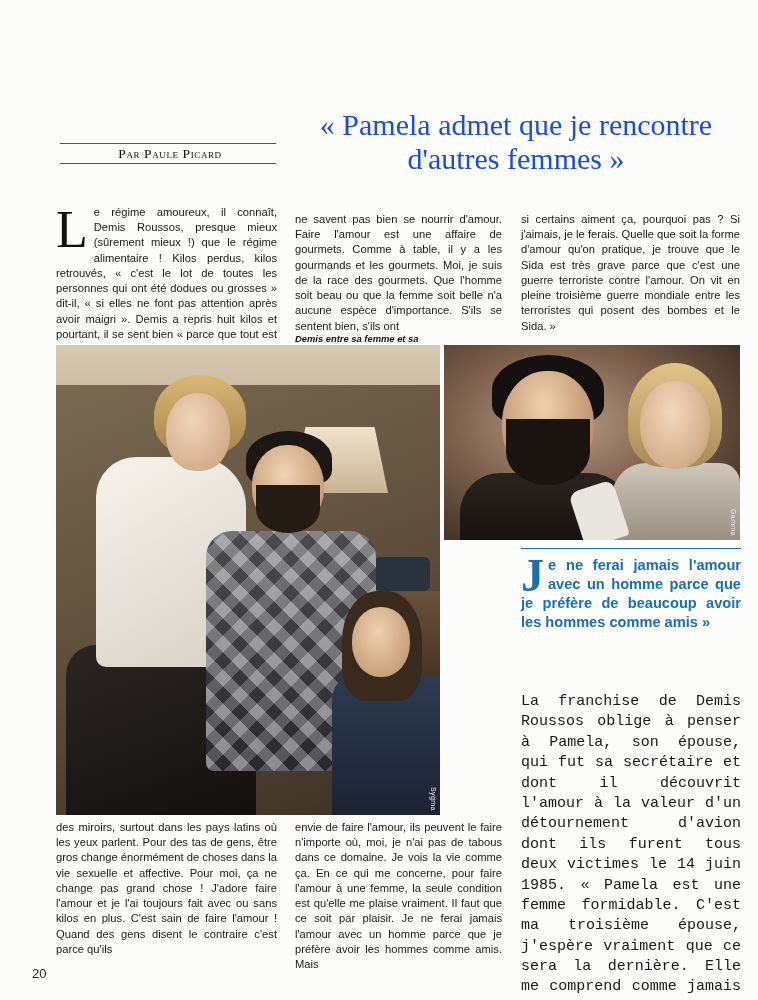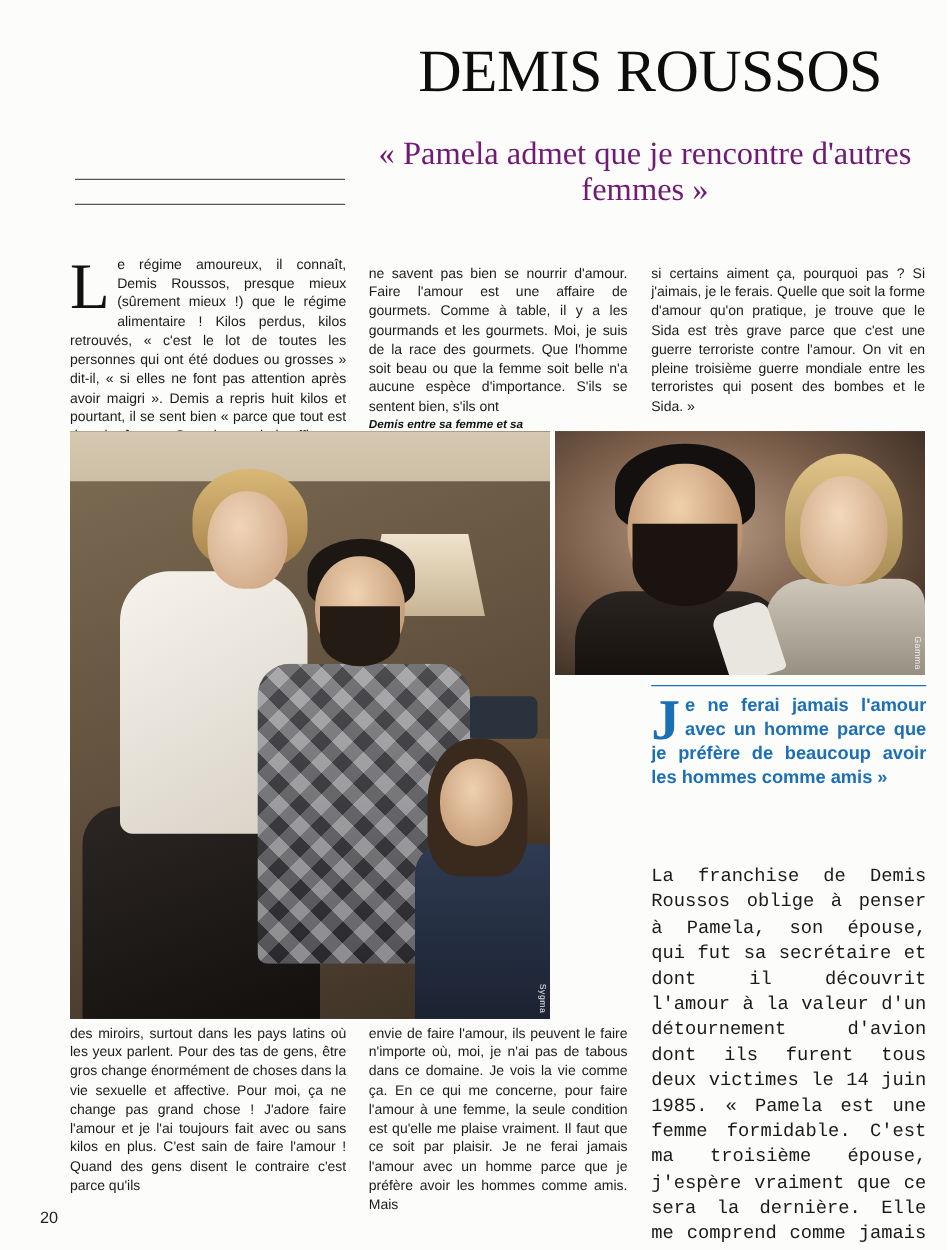--- a/index.html
+++ b/index.html
@@ -79,23 +79,23 @@
     color: #0d0d0d;
     white-space: nowrap;
   }
   .deck {
     position: absolute;
     left: 285px;
     top: 108px;
     width: 462px;
     text-align: center;
     font-family: "Liberation Serif", serif;
-    font-size: 26px;
+    font-size: 30px;
     line-height: 1.12;
-    color: #701a75;
+    color: #1d4ed8;
   }
 
   
   .col {
     position: absolute;
     font-family: "Liberation Sans", sans-serif;
     font-size: 11.2px;
     line-height: 1.36;
     text-align: justify;
     color: #1a1a1a;
@@ -359,25 +359,23 @@
     color: #222;
   }
 </style>
 </head>
 <body>
 
 <div class="page">
 
 
   <div class="byline-rule"></div>
+  <div class="byline">Par Paule Picard</div>
   <div class="byline-rule2"></div>
 
-  <div class="masthead">
-    <div class="title">DEMIS ROUSSOS</div>
-  </div>
 
   <div class="deck">« Pamela admet que je rencontre d'autres femmes »</div>
 
   <div class="col c1 dropcap-wrap">
     <span class="dropcap">L</span>
     <span>e régime amoureux, il connaît, Demis Roussos, presque mieux (sûrement mieux !) que le régime alimentaire ! Kilos perdus, kilos retrouvés, « c'est le lot de toutes les personnes qui ont été dodues ou grosses » dit-il, « si elles ne font pas attention après avoir maigri ». Demis a repris huit kilos et pourtant, il se sent bien « parce que tout est dans la tête ». « Quand on maigrit, affirme-t-il, on se sent mieux. Par rapport à soi et par rapport aux autres. Les autres sont</span>
   </div>
 
   <div class="col c3">si certains aiment ça, pourquoi pas ? Si j'aimais, je le ferais. Quelle que soit la forme d'amour qu'on pratique, je trouve que le Sida est très grave parce que c'est une guerre terroriste contre l'amour. On vit en pleine troisième guerre mondiale entre les terroristes qui posent des bombes et le Sida. »</div>
   <div class="col c2">ne savent pas bien se nourrir d'amour. Faire l'amour est une affaire de gourmets. Comme à table, il y a les gourmands et les gourmets. Moi, je suis de la race des gourmets. Que l'homme soit beau ou que la femme soit belle n'a aucune espèce d'importance. S'ils se sentent bien, s'ils ont</div>

